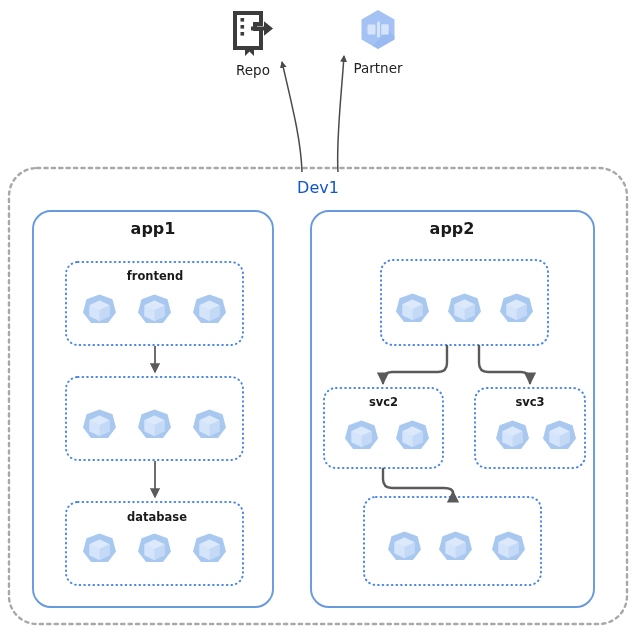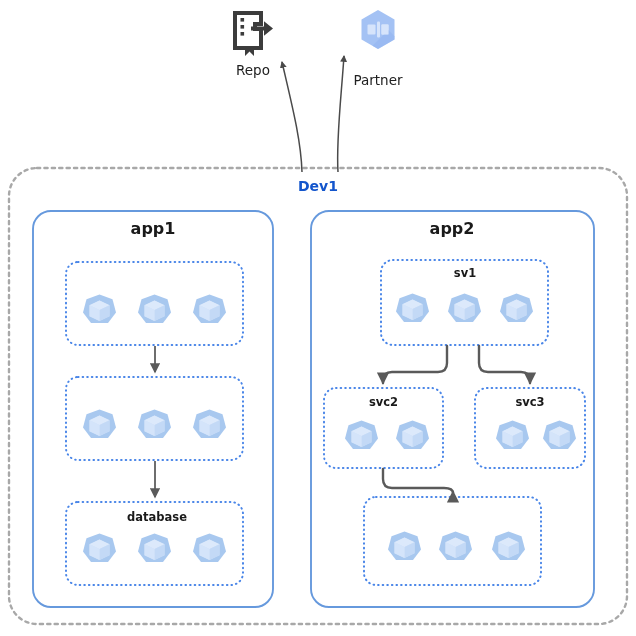--- a/index.html
+++ b/index.html
@@ -30,22 +30,22 @@
   .ext-label {
     position: absolute;
     font-size: 13.5px;
     color: #212121;
     font-weight: 400;
     white-space: nowrap;
     text-align: center;
   }
   .env-label {
     position: absolute;
-    font-size: 14px;
-    font-weight: bold;
+    font-size: 16px;
+    font-weight: normal;
     color: #1355cc;
     white-space: nowrap;
     text-align: center;
   }
   .grp-label {
     position: absolute;
     font-size: 16px;
     font-weight: bold;
     color: #1a1a1a;
     white-space: nowrap;
@@ -86,21 +86,21 @@
       <path d="M22 4 L38.5 13.6 L38.5 33.4 L22 43 L5.5 33.4 L5.5 13.6 Z" fill="#8fb3ef" opacity="0.0"></path>
       <g fill="#d6e4fb">
         <rect x="11.5" y="18.5" width="8" height="10" rx="1"></rect>
         <rect x="21" y="15.5" width="3" height="16" rx="1"></rect>
         <rect x="25.5" y="18.5" width="7" height="10" rx="1"></rect>
       </g>
       <path d="M32.5 24 L38.5 30.3 L38.5 33.4 L22 43 L16.5 39.8 Z" fill="#92b5f0" opacity="0.55"></path>
       <path d="M25.5 18.5 h7 v10 h-7 z" fill="#d6e4fb"></path>
     </svg>
   </div>
-  <div class="ext-label" style="left:338px; top:72px; width:80px;">Partner</div>
+  <div class="ext-label" style="left:338px; top:60px; width:80px;">Partner</div>
 
   <svg class="layer">
     <defs>
       <marker id="arrowhead" viewBox="0 0 10 10" refX="8.5" refY="5" markerWidth="5.2" markerHeight="5.2" orient="auto-start-reverse">
         <path d="M 0 0 L 10 5 L 0 10 z" fill="#5a5a5a"></path>
       </marker>
       <marker id="arrowheadThin" viewBox="0 0 10 10" refX="8.5" refY="5" markerWidth="4.6" markerHeight="4.6" orient="auto-start-reverse">
         <path d="M 0 0 L 10 5 L 0 10 z" fill="#4a4a4a"></path>
       </marker>
     </defs>
@@ -188,19 +188,19 @@
       <use href="#pod" x="437" y="530"></use>
       <use href="#pod" x="490" y="530"></use>
     </g>
   </svg>
 
   <div class="env-label" style="left:258px; top:178px; width:120px;">Dev1</div>
 
   <div class="grp-label" style="left:93px; top:219px; width:120px;">app1</div>
   <div class="grp-label" style="left:392px; top:219px; width:120px;">app2</div>
 
+  <div class="svc-label" style="left:95px; top:269px; width:120px;">frontend</div>
   <div class="svc-label" style="left:97px; top:510px; width:120px;">database</div>
 
-  <div class="svc-label" style="left:405px; top:266px; width:120px;">sv1</div>
   <div class="svc-label" style="left:324px; top:395px; width:119px;">svc2</div>
   <div class="svc-label" style="left:475px; top:395px; width:110px;">svc3</div>
 
 </div>
 
 </body></html>

